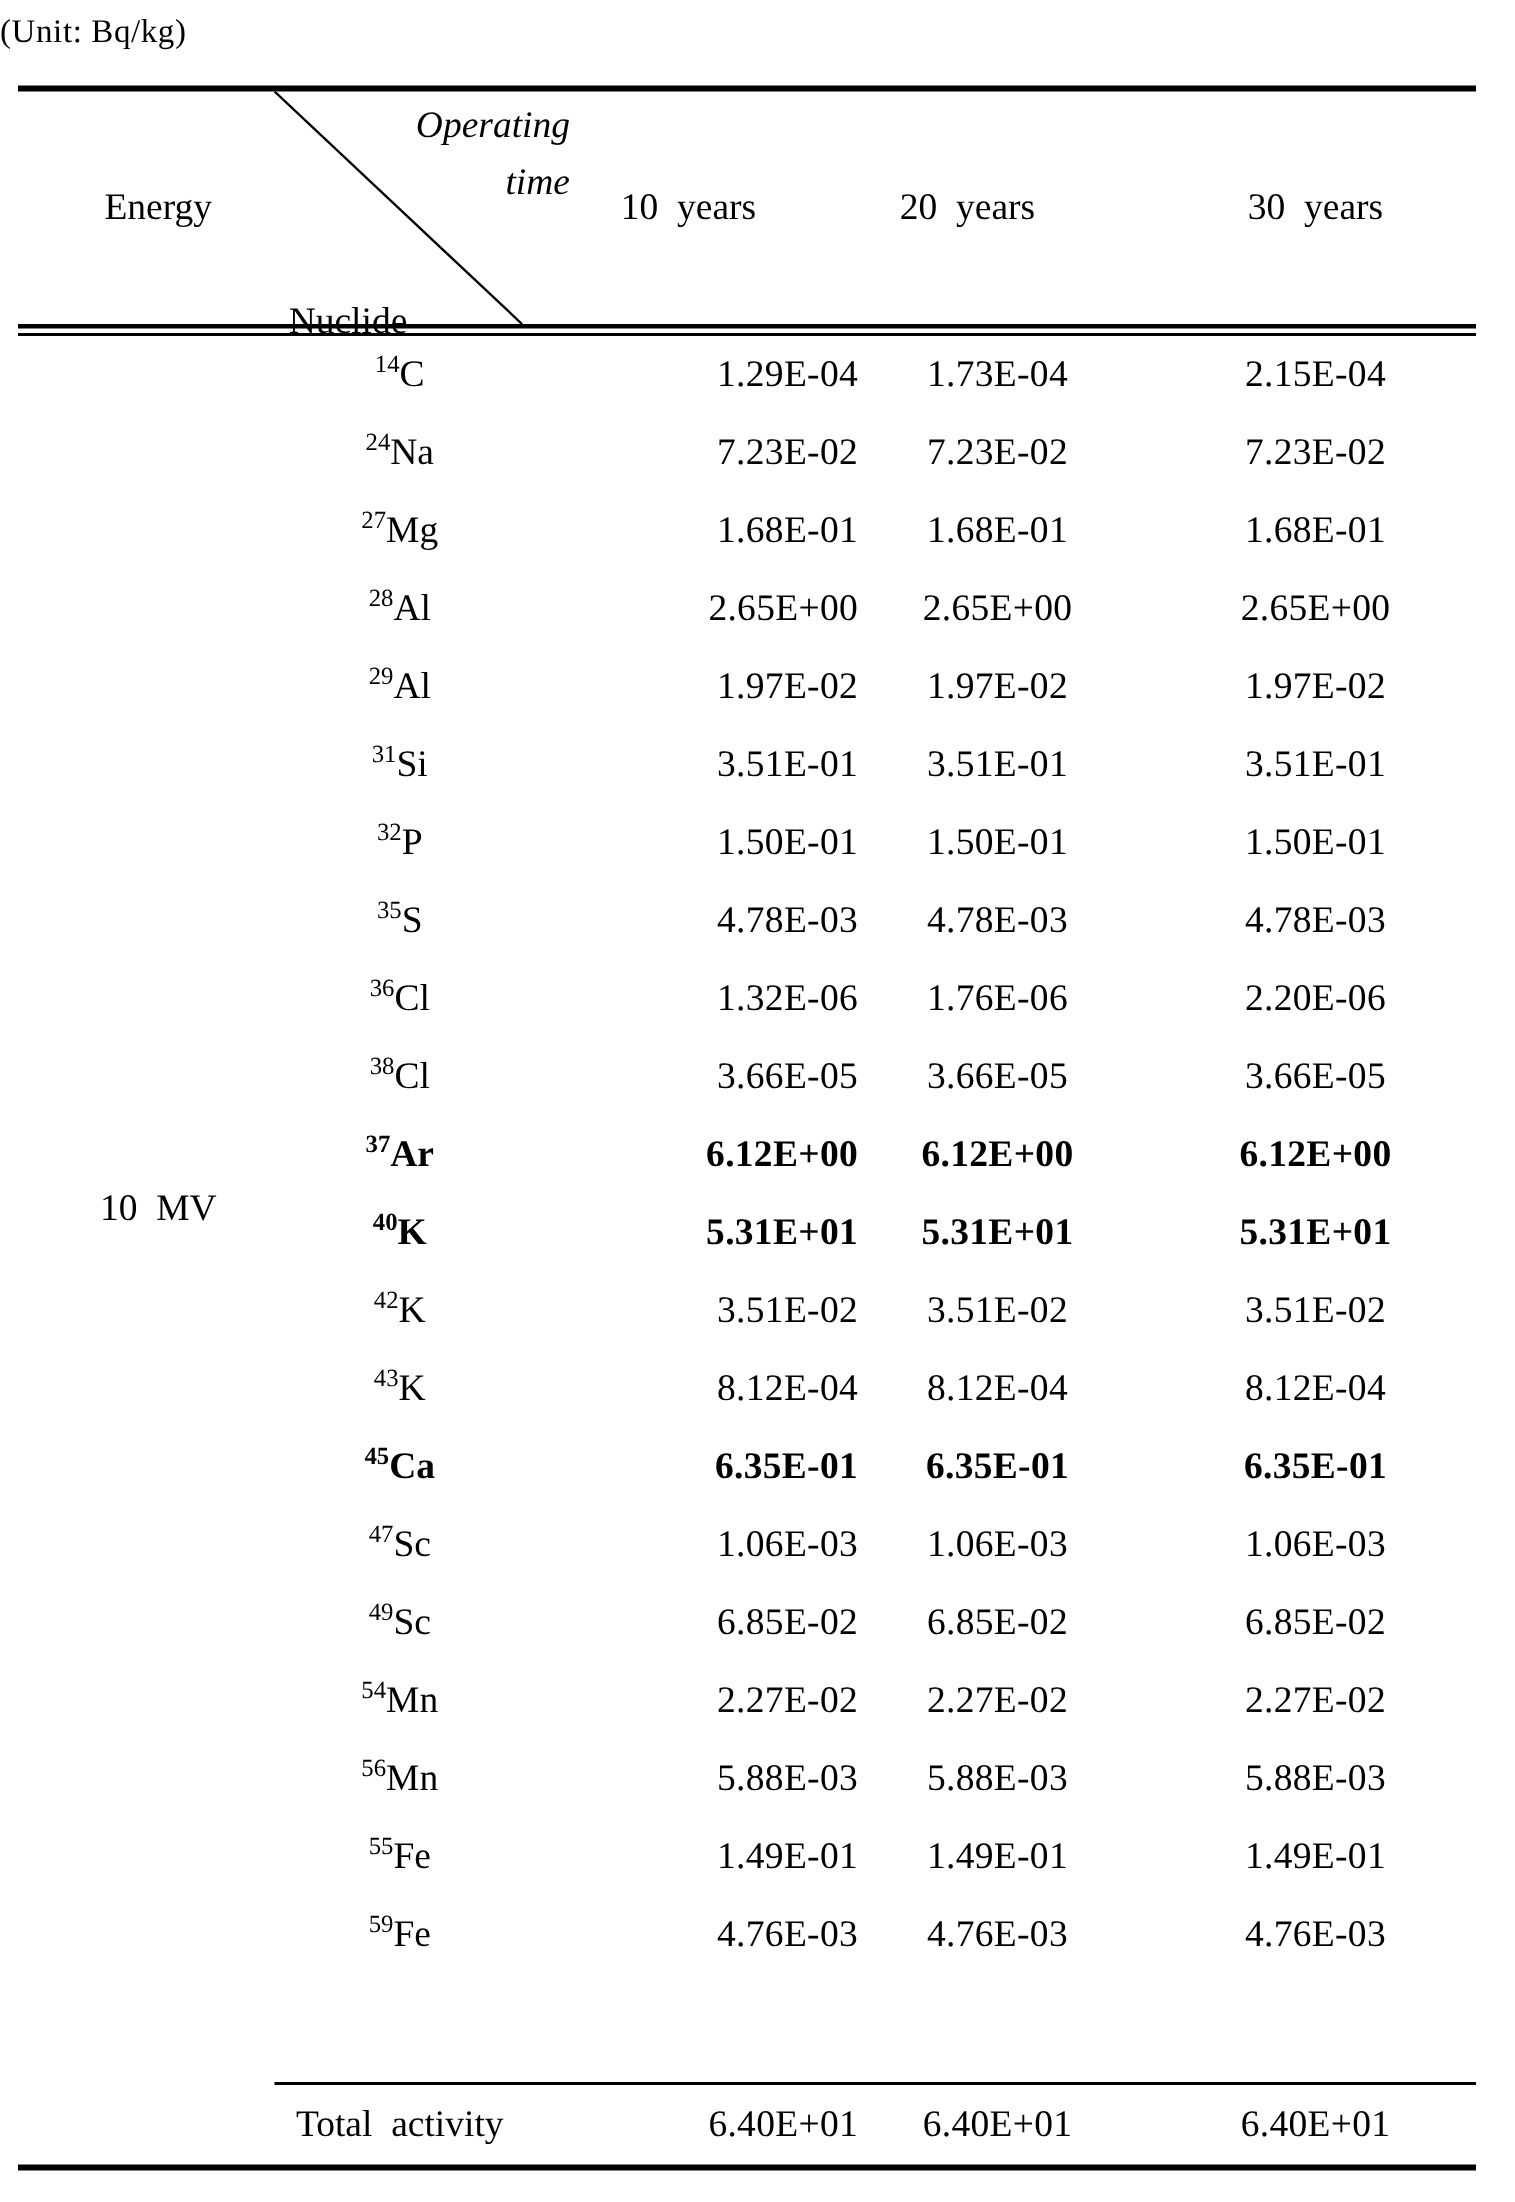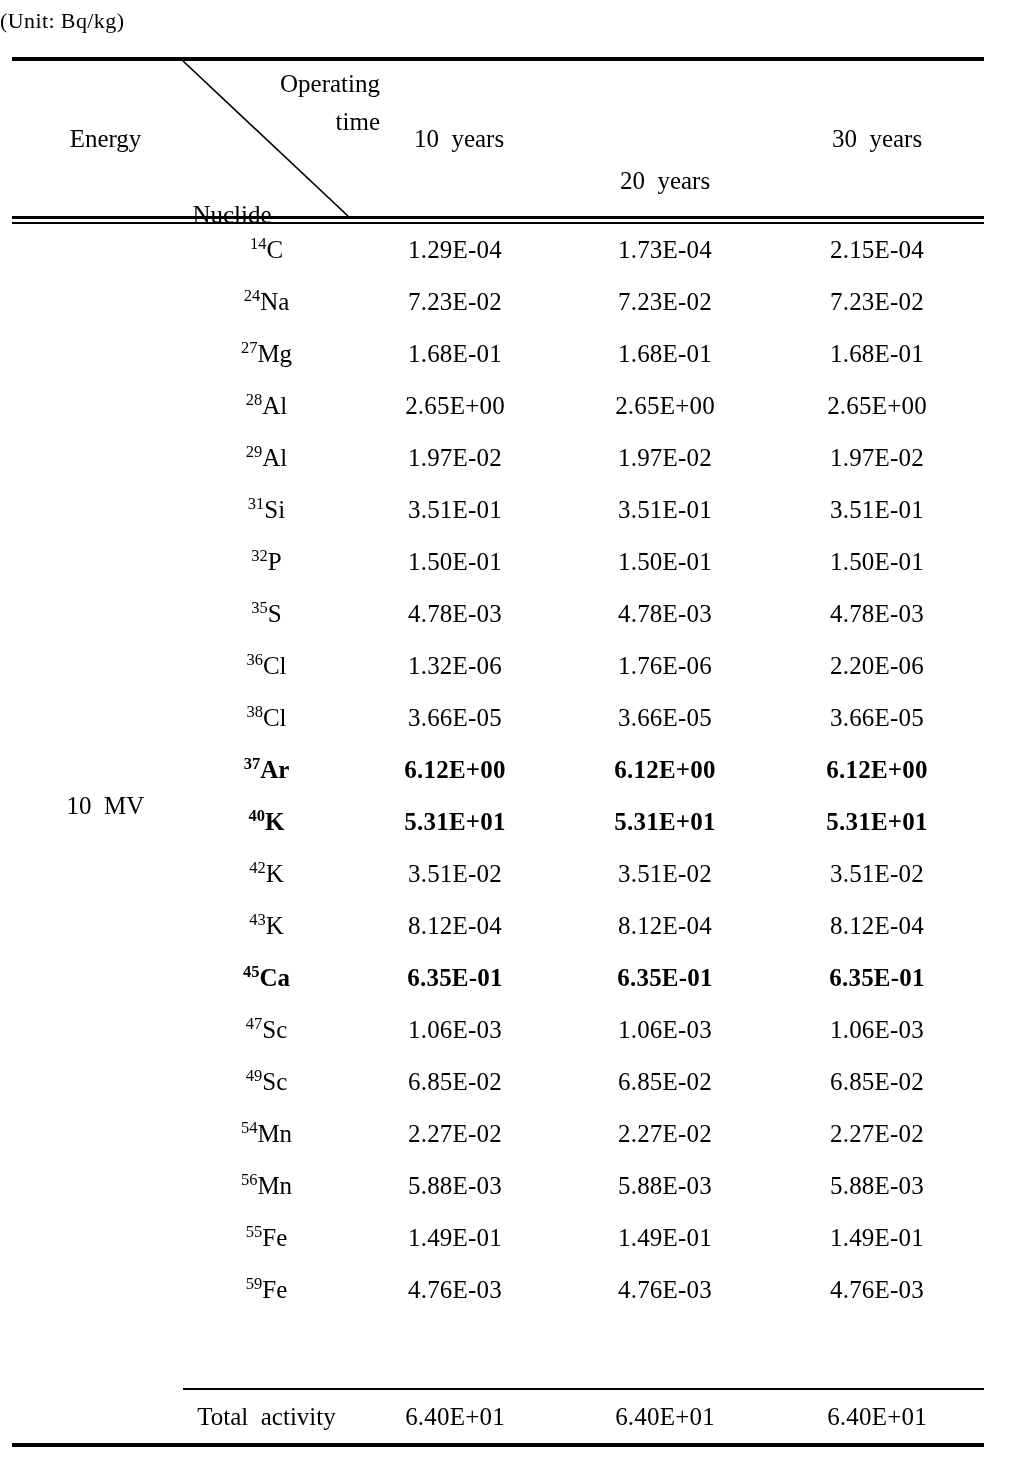--- a/index.html
+++ b/index.html
@@ -87,41 +87,42 @@
     font-size: 25px;
   }
   #lbl-operating {
     position: absolute;
     left: 184px;
     top: 4px;
     width: 196px;
     text-align: right;
     font-size: 25px;
     line-height: 38px;
+    font-style: italic;
   }
   #lbl-nuclide {
     position: absolute;
     left: 172px;
     top: 140px;
     width: 120px;
     text-align: center;
     font-size: 25px;
   }
   .col-head {
     position: absolute;
     top: 0;
     height: 155px;
     display: flex;
     align-items: center;
     justify-content: center;
     font-size: 25px;
     white-space: pre;
   }
   #head-c1 { left: 354px; width: 210px; }
-  #head-c2 { left: 560px; width: 210px; margin-top: 42px; }
+  #head-c2 { left: 540px; width: 210px; }
   #head-c3 { left: 770px; width: 214px; }
 
   
   #lbl-mv {
     position: absolute;
     left: 28px;
     top: 224px;
     width: 155px;
     height: 1164px;
     display: flex;
@@ -157,21 +158,21 @@
     vertical-align: super;
     line-height: 0;
   }
   .cell-val {
     position: absolute;
     width: 210px;
     text-align: center;
     font-size: 25px;
     letter-spacing: 0.2px;
   }
-  .v1 { left: 350px; }
+  .v1 { left: 362px; text-align: right; }
   .v2 { left: 560px; }
   .v3 { left: 770px; width: 214px; }
 
   
   #total-row {
     position: absolute;
     left: 0;
     top: 1390px;
     width: 984px;
     height: 53px;

